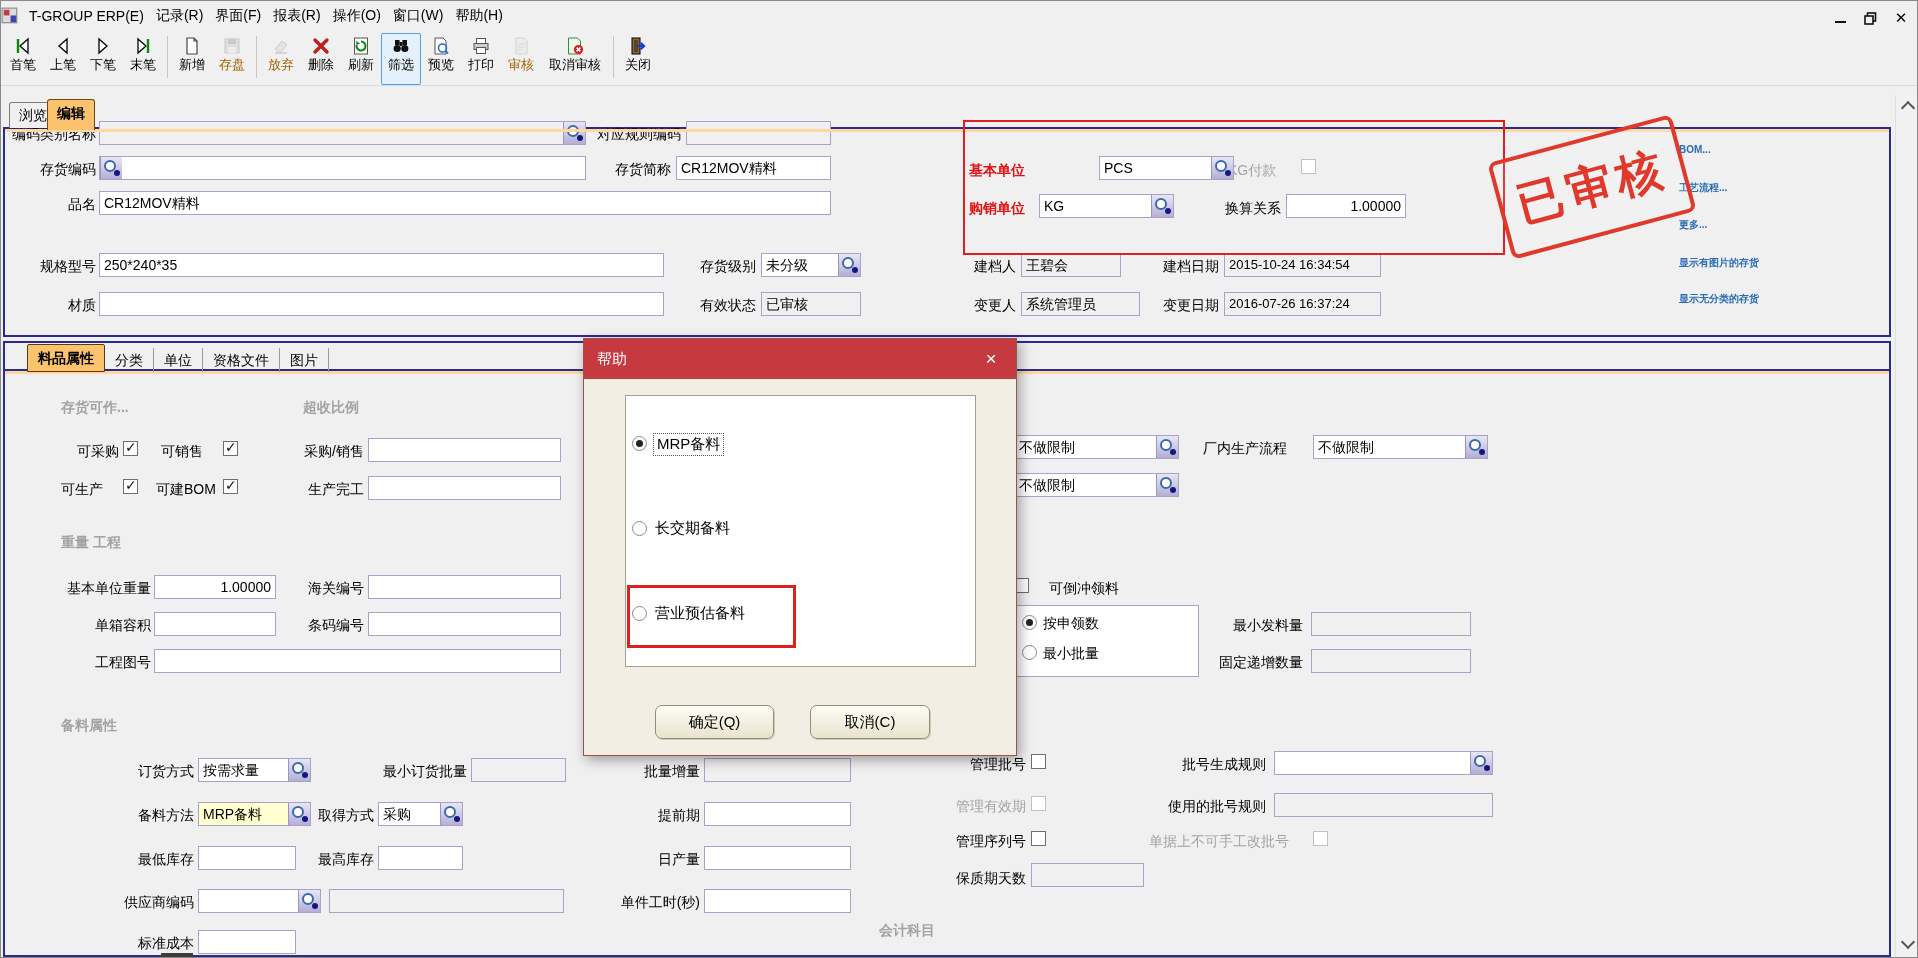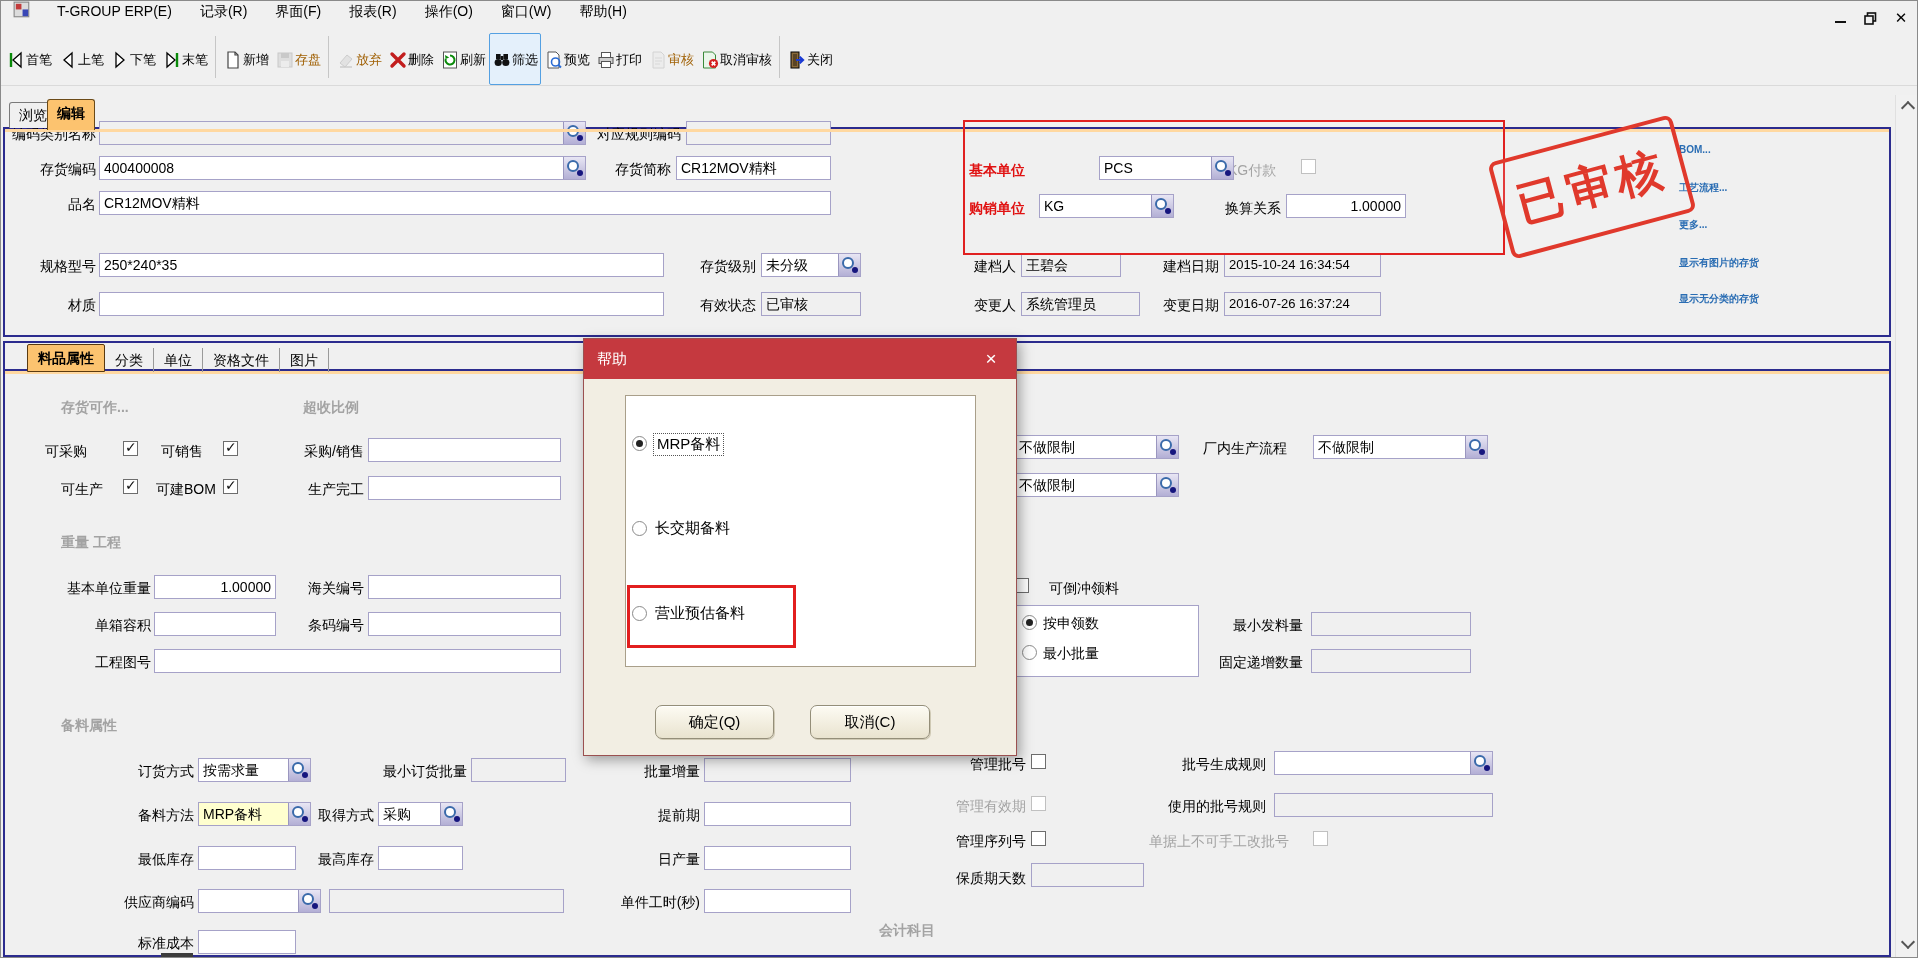--- a/index.html
+++ b/index.html
@@ -1,26 +1,26 @@
 <!DOCTYPE html>
 <html><head>
 <meta charset="utf-8">
 <style>
   html,body{margin:0;padding:0;background:#9a9a9a}
   #root{position:relative;width:1918px;height:958px;background:#f0f0f0;overflow:hidden;
         font-family:"Liberation Sans","DejaVu Sans",sans-serif;font-size:14px;color:#000;
         border:1px solid #8a8a8a;box-sizing:border-box}
   .abs{position:absolute}
   
-  .menubar{position:absolute;left:0;top:0;width:100%;height:30px;display:flex;align-items:flex-start;gap:24px;padding-left:12px;box-sizing:border-box}
+  .menubar{position:absolute;left:0;top:0;width:100%;height:30px;display:flex;align-items:center;gap:8px;padding-left:0;box-sizing:border-box}
   .menuitem{white-space:nowrap;padding:2px 2px;cursor:default}
   .winctl{position:absolute;top:8px;width:22px;height:18px;display:flex;align-items:center;justify-content:center}
   
   .toolbar{position:absolute;left:0;top:32px;height:52px;display:flex;align-items:flex-start;padding-left:2px}
-  .tbtn{display:flex;align-items:center;min-width:34px;height:48px;padding:2px 2px 0;font-size:13px;line-height:16px;white-space:nowrap;border:1px solid transparent}
+  .tbtn{display:flex;flex-direction:column;align-items:center;min-width:34px;height:48px;padding:2px 2px 0;font-size:13px;line-height:16px;white-space:nowrap;border:1px solid transparent}
   .tbtn svg{display:block;margin-bottom:1px}
   .tbtn.disabled{color:#a16207}
   .tbtn.disabled svg{opacity:.45;filter:grayscale(1)}
   .tbtn.selected{border:1px solid #54a0e2;background:#e4f0fb;border-radius:2px}
   .tsep{width:1px;height:42px;background:#c6c6c6;margin:3px 4px 0}
   
   .mtab{position:absolute;border:1px solid #7a7a7a;border-bottom:none;border-radius:3px 3px 0 0;background:#f0f0f0;padding:0 9px;line-height:24px;height:25px;top:101px;z-index:2}
   .mtab.active{top:98px;height:30px;line-height:27px;background:#fcc36f;font-weight:bold;border-color:#6b4a18;z-index:4}
   
   .panel{position:absolute;border:2px solid #2b2b8e;background:#f0f0f0;box-sizing:border-box;z-index:0}
@@ -232,21 +232,20 @@
   <div class="lbl ra" style="left:6px;top:124px;width:89px">编码类别名称</div>
   <div class="fld ro combo" style="left:98px;top:120px;width:487px">
       <span class="tx"></span>
       <span class="lk"></span>
     </div>
   <div class="lbl ra" style="left:591px;top:124px;width:89px">对应规则编码</div>
   <div class="fld ro" style="left:685px;top:120px;width:145px"></div>
 
   <div class="lbl ra" style="left:34px;top:159px;width:61px">存货编码</div>
   <div class="fld combo" style="left:98px;top:155px;width:487px">
-      <span class="tx">400400008</span>
       <span class="lk"></span>
     </div>
   <div class="lbl ra" style="left:610px;top:159px;width:60px">存货简称</div>
   <div class="fld" style="left:675px;top:155px;width:155px">CR12MOV精料</div>
 
   <div class="lbl ra" style="left:62px;top:194px;width:33px">品名</div>
   <div class="fld" style="left:98px;top:190px;width:732px">CR12MOV精料</div>
 
   <div class="lbl ra" style="left:34px;top:256px;width:61px">规格型号</div>
   <div class="fld" style="left:98px;top:252px;width:565px">250*240*35</div>
@@ -296,21 +295,21 @@
     <span class="stab active">料品属性</span>
     <span class="stab">分类</span>
     <span class="stab">单位</span>
     <span class="stab">资格文件</span>
     <span class="stab">图片</span>
   </div>
 
   <div class="sect" style="left:60px;top:398px">存货可作...</div>
   <div class="sect" style="left:302px;top:398px">超收比例</div>
 
-  <div class="lbl" style="left:44px;top:441px">可采购</div>
+  <div class="lbl" style="left:76px;top:441px">可采购</div>
   <div class="cb ck" style="left:122px;top:440px"></div>
   <div class="lbl" style="left:160px;top:441px">可销售</div>
   <div class="cb ck" style="left:222px;top:440px"></div>
   <div class="lbl ra" style="left:287px;top:441px;width:76px">采购/销售</div>
   <div class="fld" style="left:367px;top:437px;width:193px"></div>
 
   <div class="lbl" style="left:60px;top:479px">可生产</div>
   <div class="cb ck" style="left:122px;top:478px"></div>
   <div class="lbl" style="left:155px;top:479px">可建BOM</div>
   <div class="cb ck" style="left:222px;top:478px"></div>

